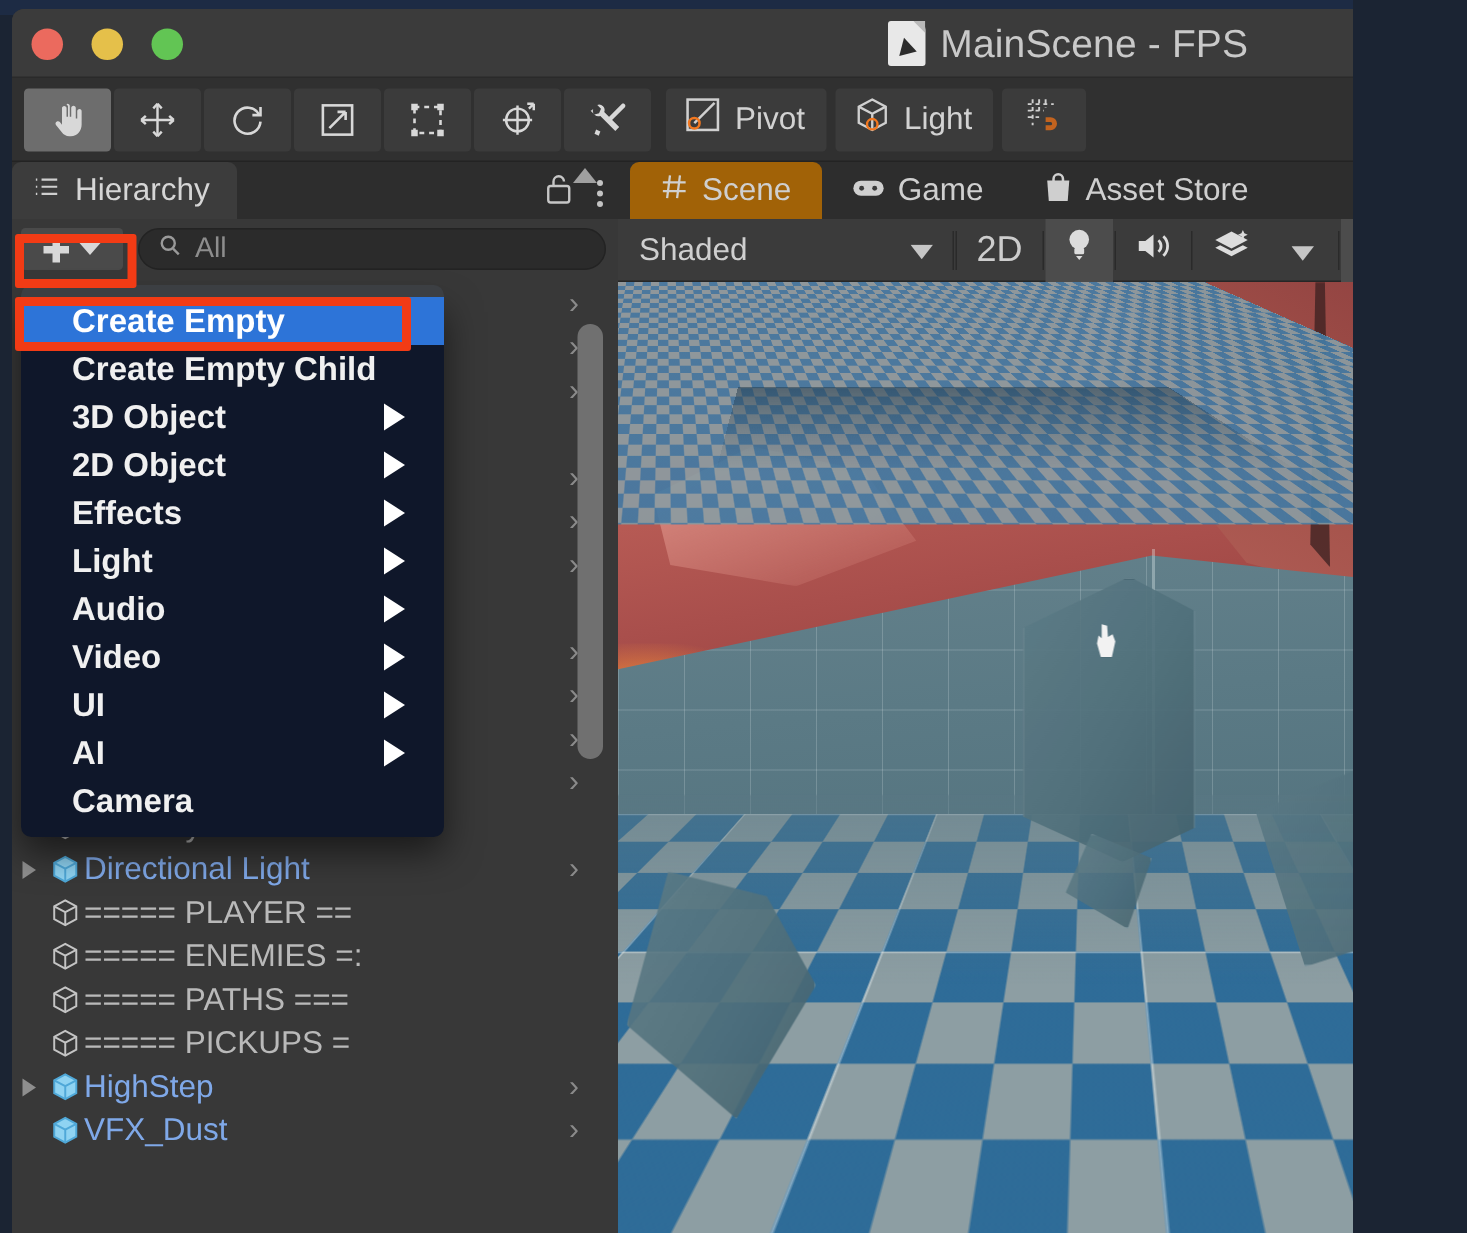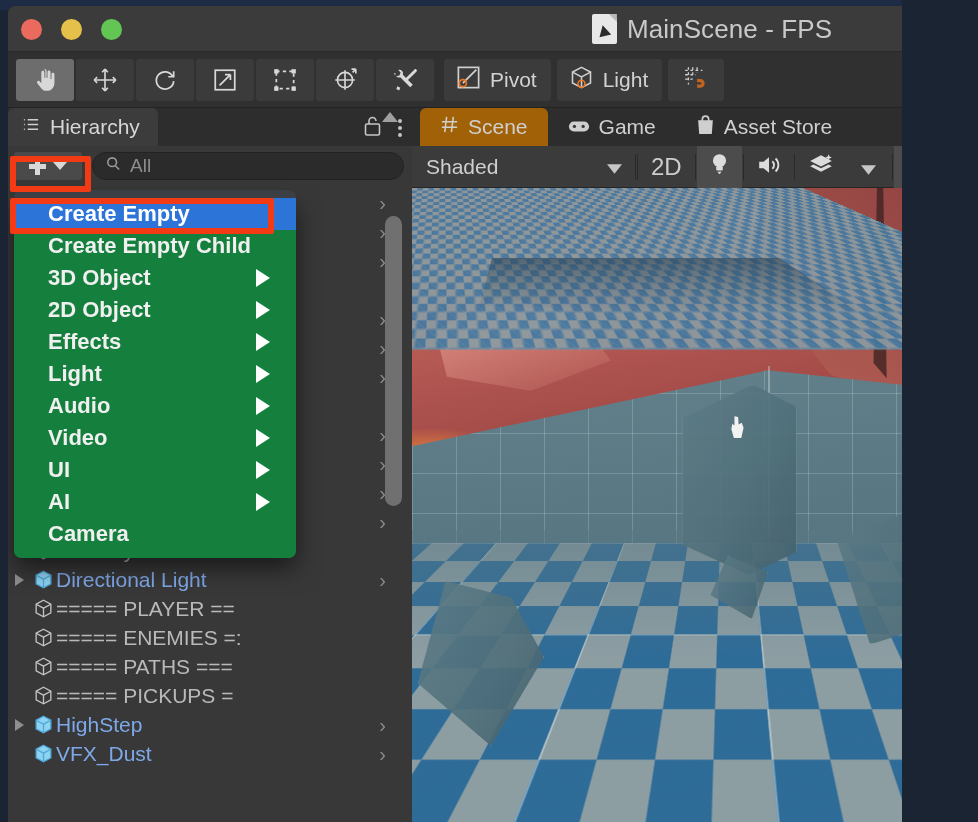--- a/index.html
+++ b/index.html
@@ -469,21 +469,21 @@
     z-index: 60;
   }
   #ann-add { left: 2px; top: 150px; width: 81px; height: 36px; }
   #ann-create { left: 2px; top: 192px; width: 264px; height: 36px; }
 
   
   .ctx-menu {
     position: absolute;
     left: 6px; top: 192px;
     width: 282px;
-    background: #15803d;
+    background: #0f172a;
     border-radius: 0 0 7px 7px;
     box-shadow: 0 10px 24px rgba(0,0,0,.55);
     padding: 0 0 8px 0;
     z-index: 50;
   }
   .ctx-top-lip {
     position: absolute; left: 0; top: -8px;
     width: 282px; height: 10px;
     background: #3c3f43;
     border-radius: 7px 7px 0 0;

